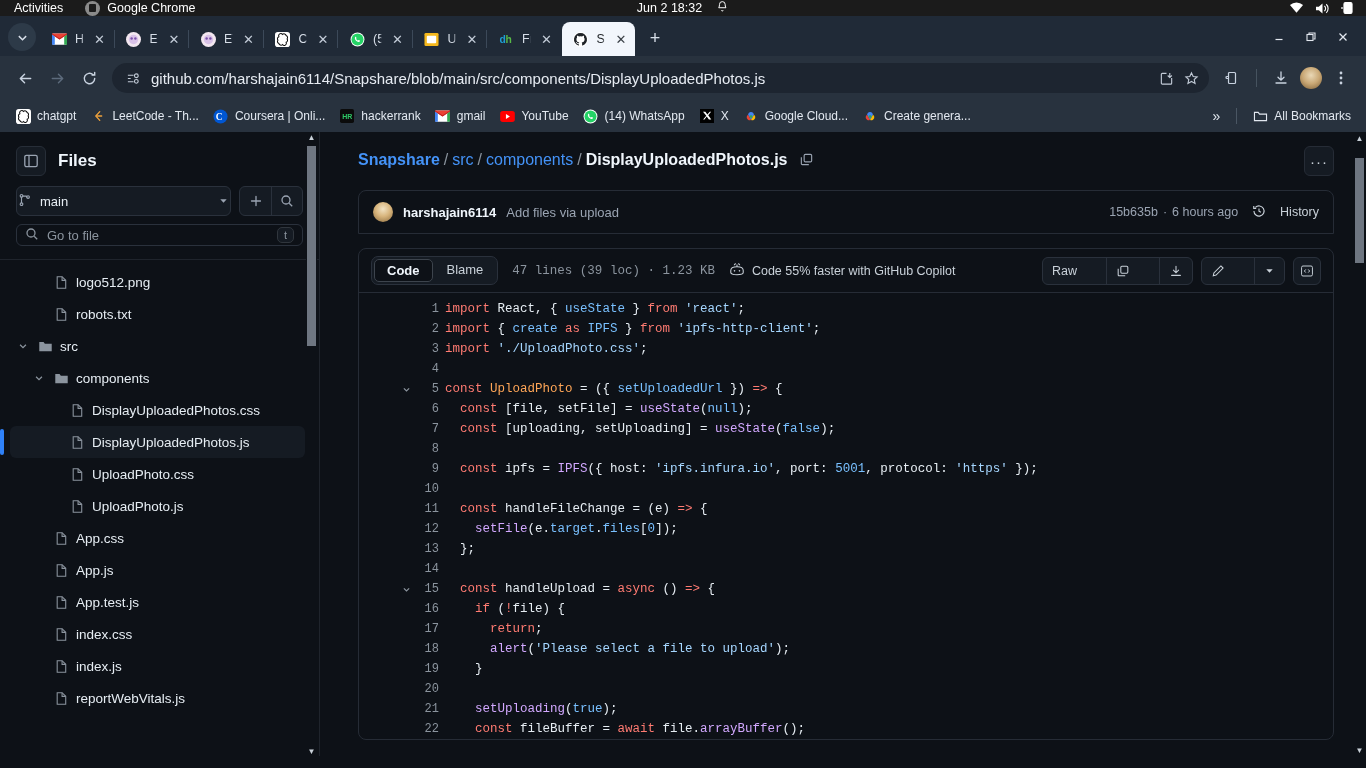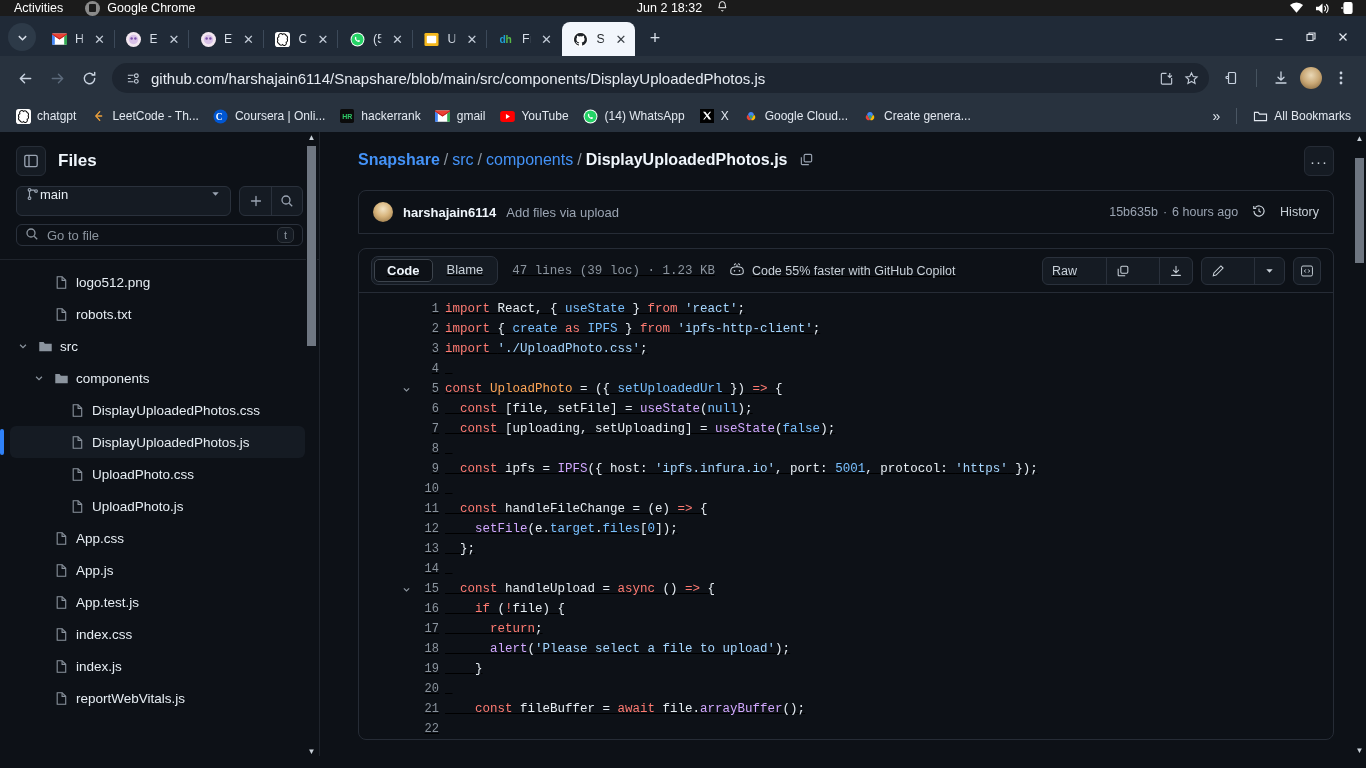--- a/index.html
+++ b/index.html
@@ -146,21 +146,21 @@
   .sb-head { padding: 14px 16px 6px 16px; display:flex; align-items:center; gap:12px; }
   .sb-toggle {
     width: 30px; height: 30px; border-radius: 6px;
     background: #151b23; border: 1px solid #272e38;
     display:flex; align-items:center; justify-content:center; color:#9aa4b2;
   }
   .sb-title { font-size: 17px; font-weight: 600; color: #f0f6fc; }
   .sb-controls { padding: 4px 16px 0 16px; display:flex; gap:8px; }
   .branch-box {
     flex: 1; height: 30px; background: #151b23; border: 1px solid #2a313c;
-    border-radius: 6px; display:flex; padding: 0 9px;
+    border-radius: 6px; display:flex; align-items:center; gap:8px; padding: 0 1px;
     color:#e6edf3; font-size: 13px;
   }
   .branch-name { flex:1; }
   .sb-btn-group { display:flex; height:30px; border:1px solid #2a313c; border-radius:6px; overflow:hidden; background:#151b23; }
   .sb-btn { width: 31px; display:flex; align-items:center; justify-content:center; color:#9aa4b2; }
   .sb-btn + .sb-btn { border-left: 1px solid #2a313c; }
   .gotofile {
     margin: 8px 16px 0 16px; height: 22px;
     background: #0d1117; border: 1px solid #2a313c; border-radius: 6px;
     display:flex; align-items:center; gap:8px; padding: 0 8px;
@@ -225,21 +225,21 @@
     background: radial-gradient(circle at 50% 35%, #f2e3c4 0%, #d8b57d 45%, #8b6a3c 100%);
     position: relative;
   }
   .commit-author { color: #f0f6fc; font-weight: 600; }
   .commit-msg { color: #9aa4b2; }
   .commit-right { margin-left:auto; display:flex; align-items:center; gap:14px; color:#9aa4b2; font-size: 12.5px; }
   .commit-right .hist { display:flex; align-items:center; gap:14px; color:#c9d1d9; }
 
   .code-box {
     margin: 14px 12px 0 30px; border: 1px solid #262c36; border-radius: 8px;
-    background: #0d1117; overflow: hidden; text-decoration: underline;
+    background: #0d1117; overflow: hidden;
   }
   .code-toolbar {
     height: 44px; display: flex; align-items: center; gap: 14px;
     padding: 0 12px; border-bottom: 1px solid #262c36;
   }
   .seg {
     display: flex; background: #151b23; border: 1px solid #2a313c;
     border-radius: 7px; padding: 2px; gap: 2px;
   }
   .seg div { padding: 3px 12px; border-radius: 5px; font-size: 13px; color: #c9d1d9; }
@@ -1054,20 +1054,21 @@
             <div class="cl"><span class="p">  </span><span class="k">const </span><span class="p">handleFileChange = (e) </span><span class="k">=&gt; </span><span class="p">{</span></div>
             <div class="cl"><span class="p">    </span><span class="f">setFile</span><span class="p">(e.</span><span class="c">target</span><span class="p">.</span><span class="c">files</span><span class="p">[</span><span class="c">0</span><span class="p">]);</span></div>
             <div class="cl"><span class="p">  };</span></div>
             <div class="cl">&nbsp;</div>
             <div class="cl"><span class="p">  </span><span class="k">const </span><span class="p">handleUpload = </span><span class="k">async </span><span class="p">() </span><span class="k">=&gt; </span><span class="p">{</span></div>
             <div class="cl"><span class="p">    </span><span class="k">if </span><span class="p">(</span><span class="k">!</span><span class="p">file) {</span></div>
             <div class="cl"><span class="p">      </span><span class="k">return</span><span class="p">;</span></div>
             <div class="cl"><span class="p">      </span><span class="f">alert</span><span class="p">(</span><span class="s">'Please select a file to upload'</span><span class="p">);</span></div>
             <div class="cl"><span class="p">    }</span></div>
             <div class="cl">&nbsp;</div>
+            <div class="cl"><span class="p">    </span><span class="f">setUploading</span><span class="p">(</span><span class="c">true</span><span class="p">);</span></div>
             <div class="cl"><span class="p">    </span><span class="k">const </span><span class="p">fileBuffer = </span><span class="k">await </span><span class="p">file.</span><span class="f">arrayBuffer</span><span class="p">();</span></div>
           </div>
       </div>
     </div>
 
     <div id="page-scroll">
       <div class="pthumb" style="top:26px;height:105px"></div>
       <div class="parrow" style="top:0">▲</div>
       <div class="parrow" style="bottom:0">▼</div>
     </div>

